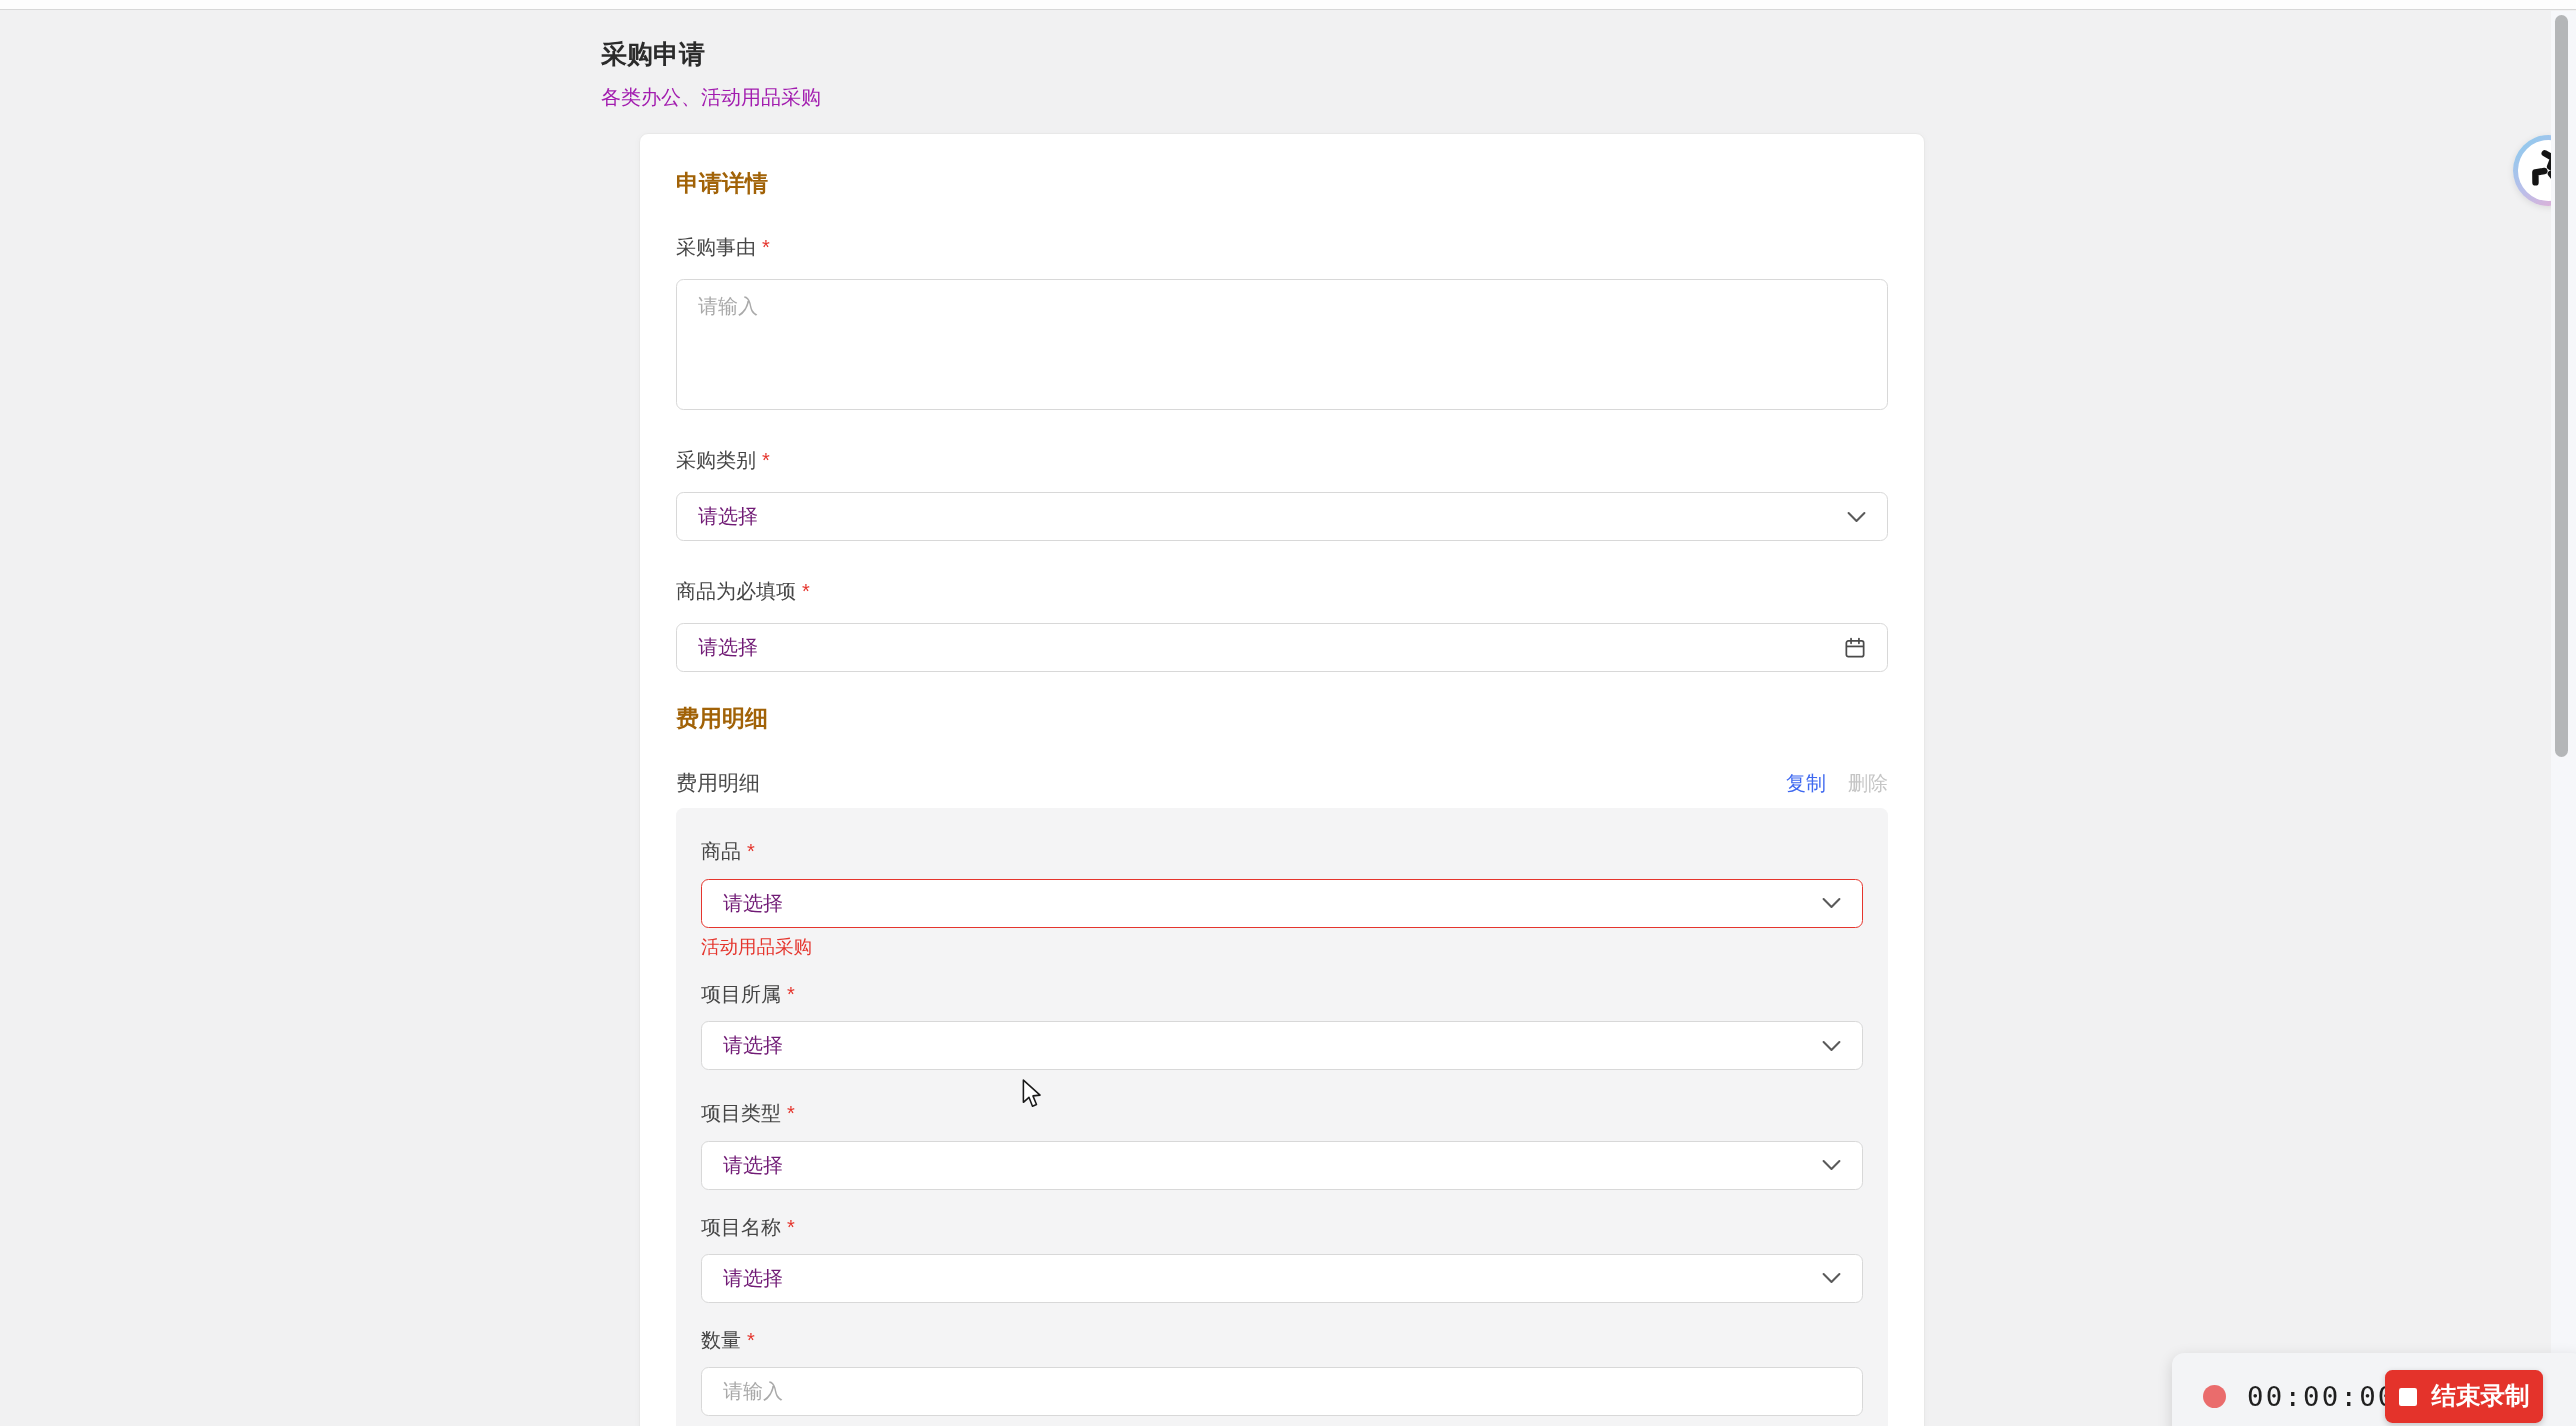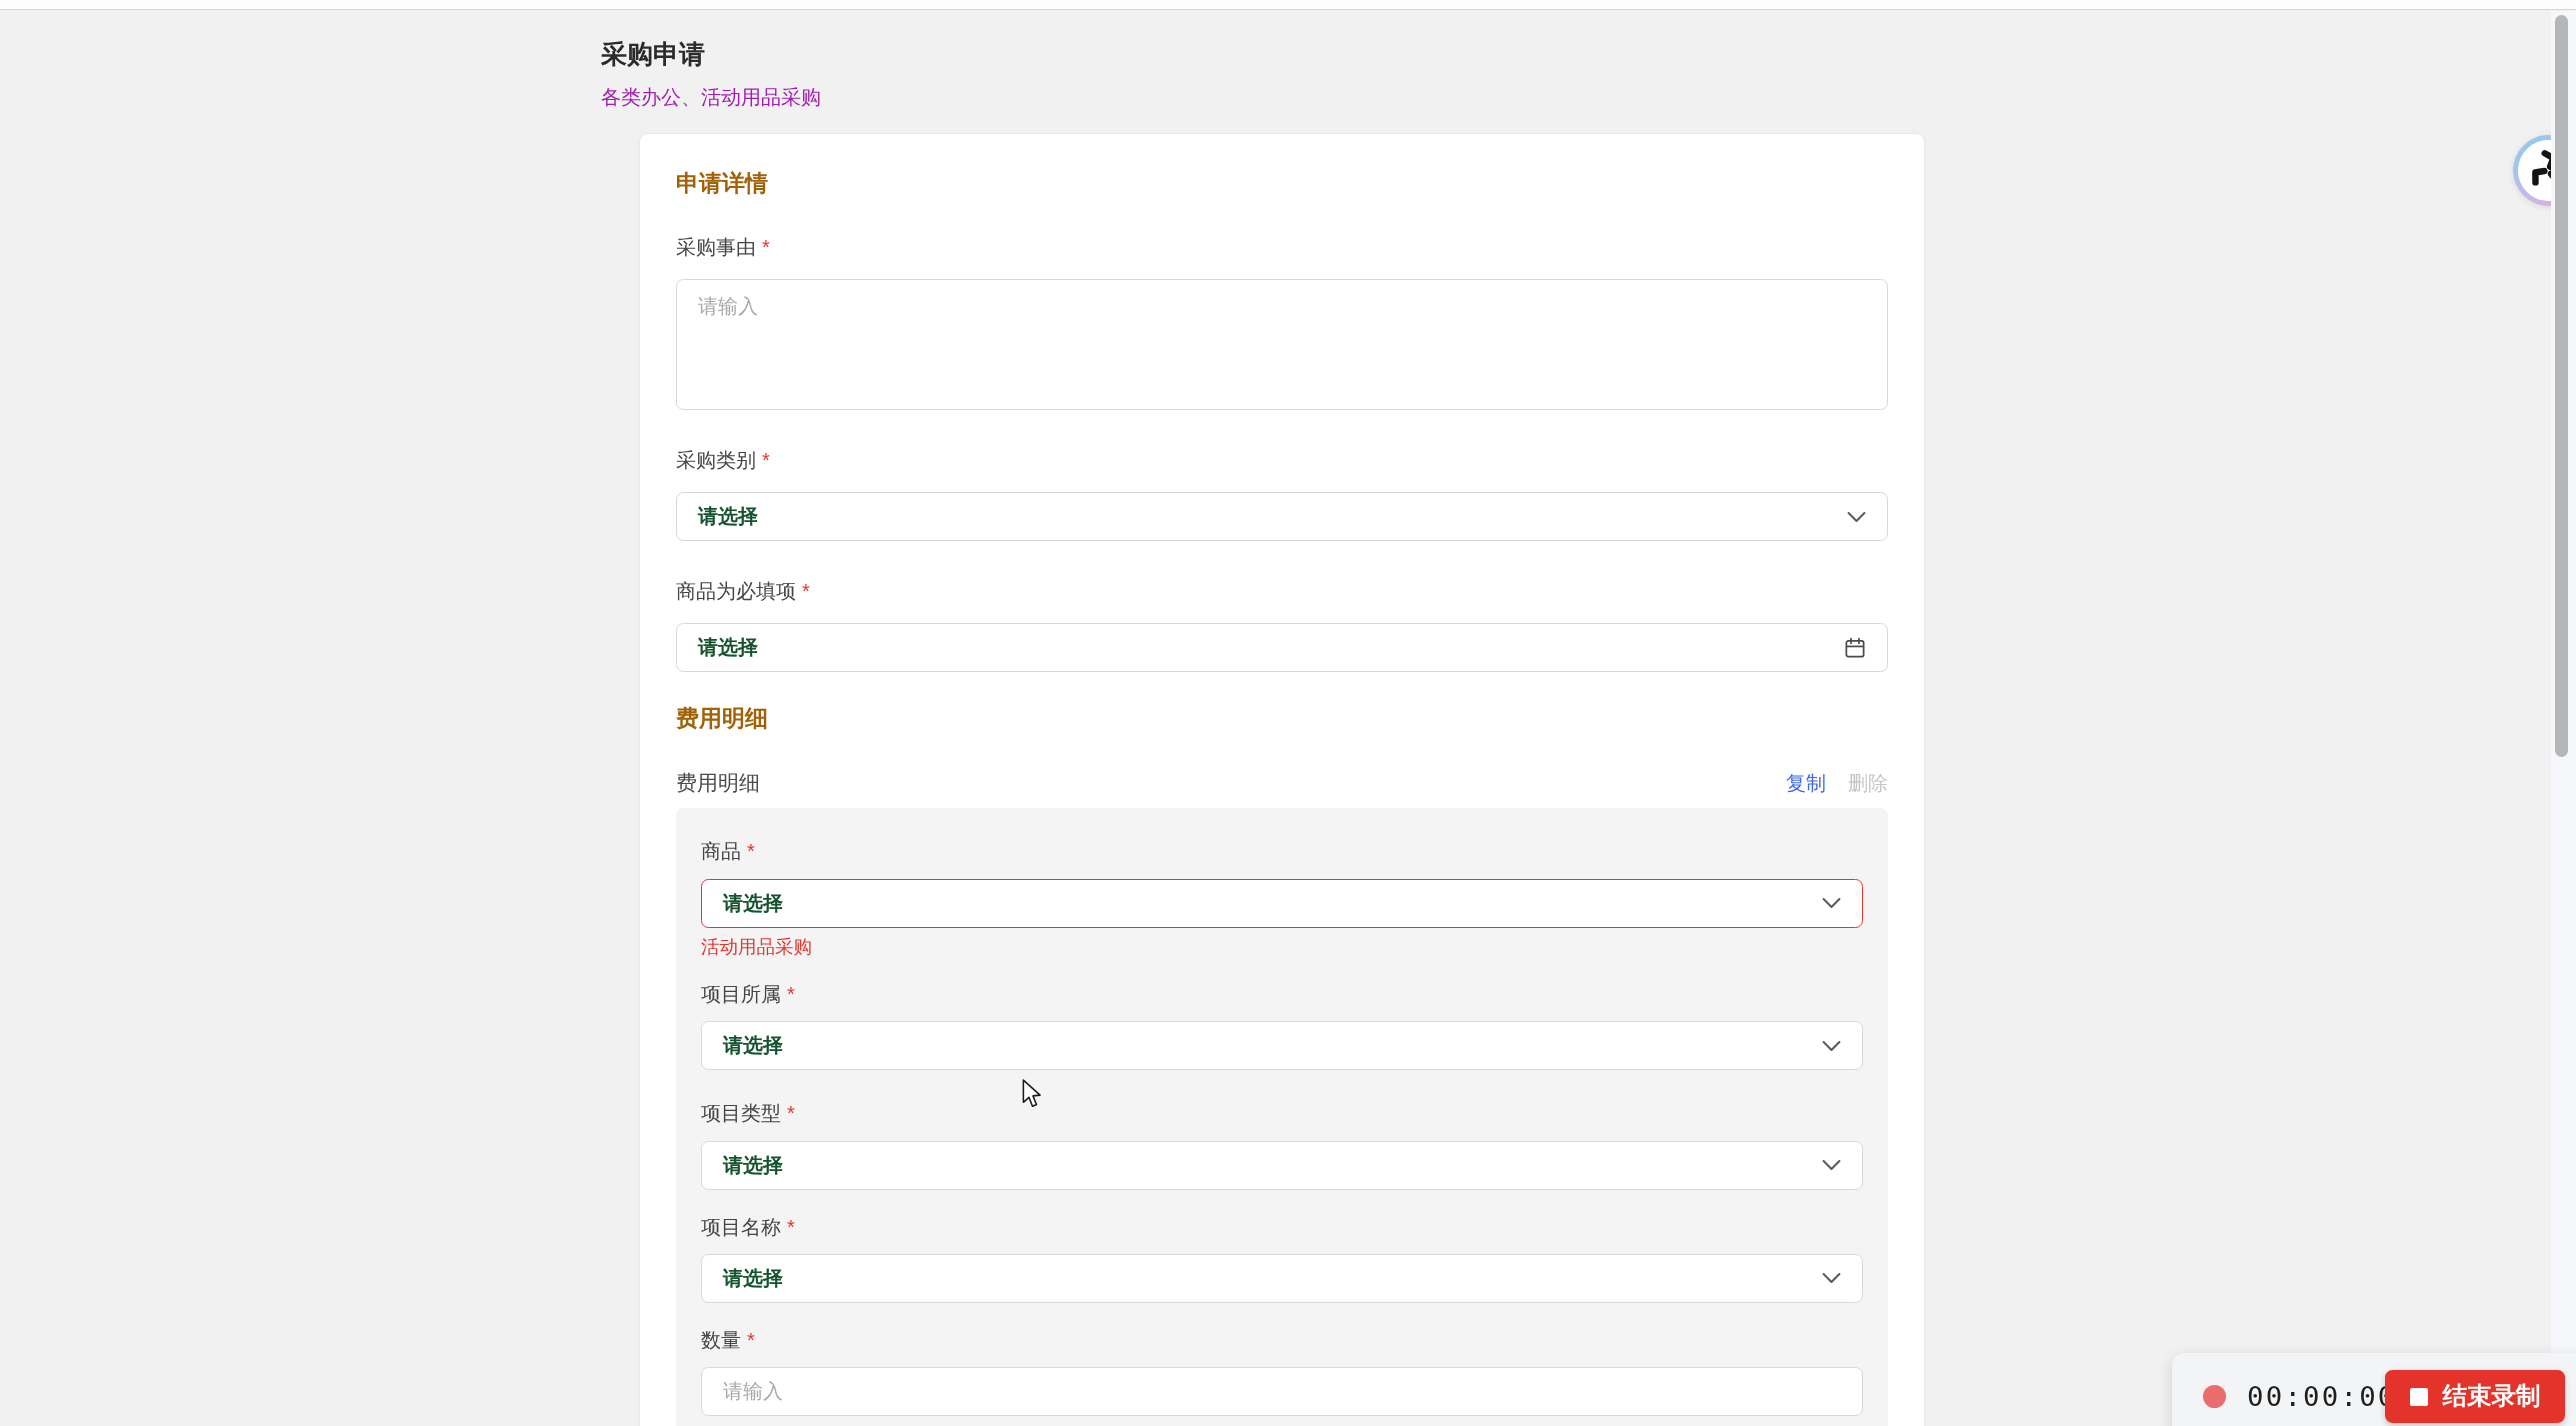--- a/index.html
+++ b/index.html
@@ -44,21 +44,21 @@
     font-family:"Liberation Sans","DejaVu Sans",sans-serif;
     margin-bottom:34px; display:block; background:#fff;
   }
   .textarea-box::placeholder { color:#a9a9a9; }
 
   .control {
     width:100%; height:49px;
     border:1.5px solid #d8d8d8; border-radius:7.4px; background:#fff;
     display:flex; align-items:center; padding:0 21px;
   }
-  .control .ph { font-size:20px; color:#14532d; flex:1 1 auto;font-weight:bold; }
+  .control .ph { font-size:20px; color:#701a75; flex:1 1 auto; }
   .mb-field { margin-bottom:34px; }
   .mb-date { margin-bottom:30px; }
 
   .chev { flex:0 0 auto; display:block; }
 
   .expense-row {
     display:flex; align-items:center; margin-bottom:10.4px; line-height:30px;
   }
   .expense-row .grp-title { font-size:21px; color:#4a4a4a; flex:1 1 auto; }
   .link-copy { font-size:20px; color:#3e68f0; cursor:pointer; margin-right:22px; }
@@ -114,21 +114,21 @@
   .rec-dot {
     width:23px; height:23px; border-radius:50%; background:#ea6c6c;
     margin-left:31px; flex:0 0 auto;
   }
   .rec-time {
     font-family:"DejaVu Sans Mono","Liberation Mono",monospace;
     font-size:27.4px; color:#1f1f1f; letter-spacing:2.2px; margin-left:21px;
     flex:0 0 auto;
   }
   .stop-btn {
-    position:absolute; left:213px; top:17px; width:180px; height:53px;
+    position:absolute; left:213px; top:17px; width:158px; height:53px;
     background:#e4332b; border:none; border-radius:7.4px; cursor:pointer;
     display:flex; align-items:center; justify-content:center; gap:15px;
     box-shadow:0 2.2px 6px rgba(0,0,0,0.18);
   }
   .stop-square { width:18px; height:18px; background:#fff; border-radius:2.2px; }
   .stop-label { color:#fff; font-size:24.5px; font-weight:600; line-height:24.5px; }
 
   .cursor { position:absolute; left:1022px; top:1079px; z-index:50; pointer-events:none; }
 </style>
 </head>

